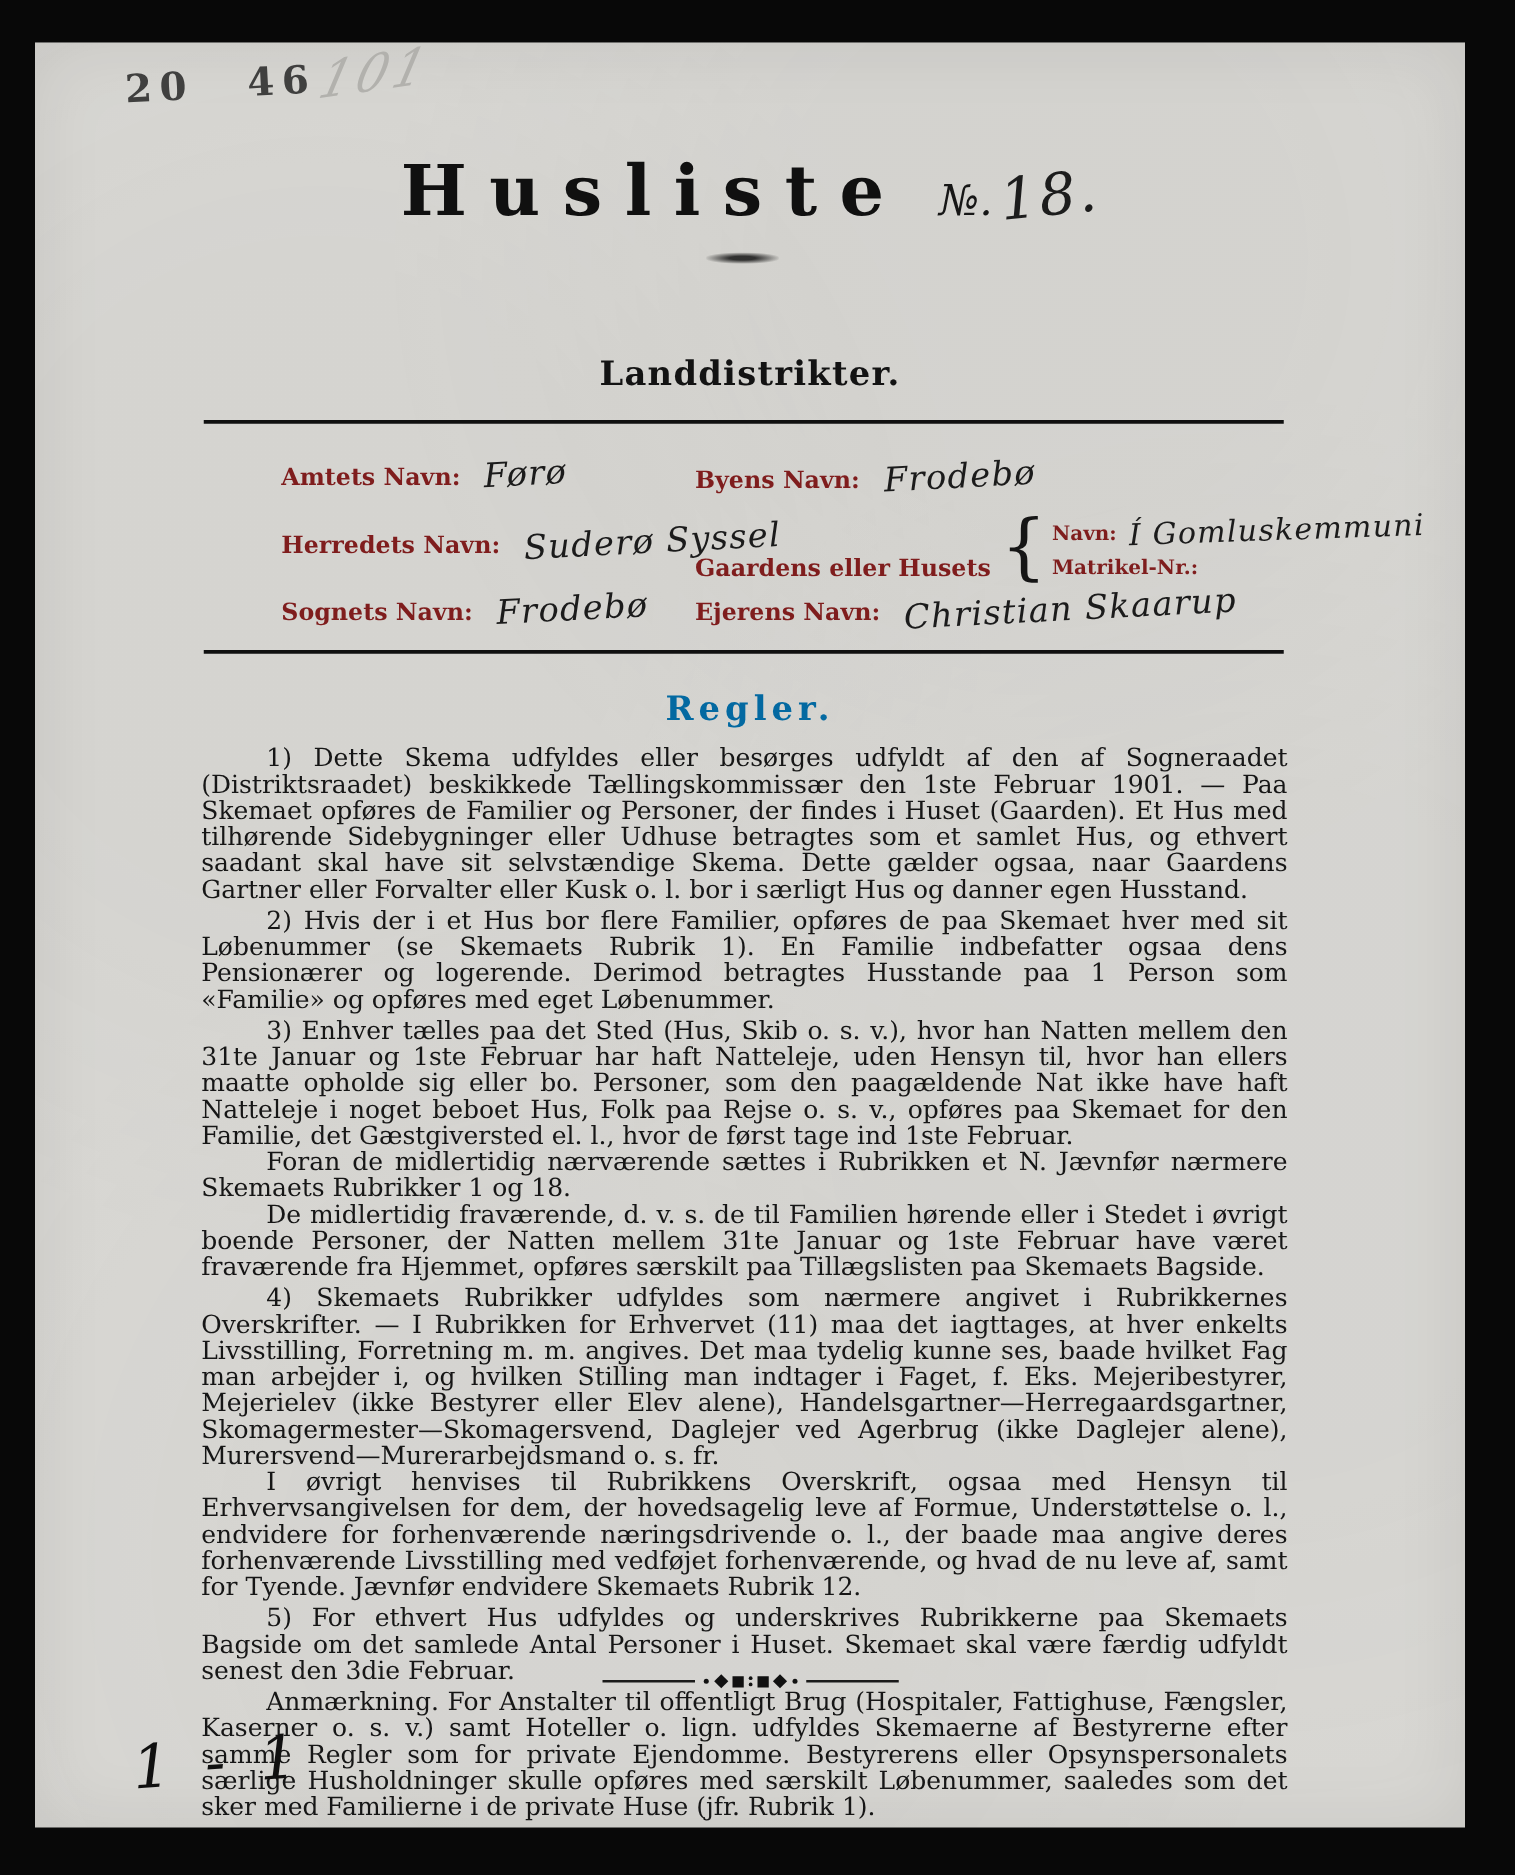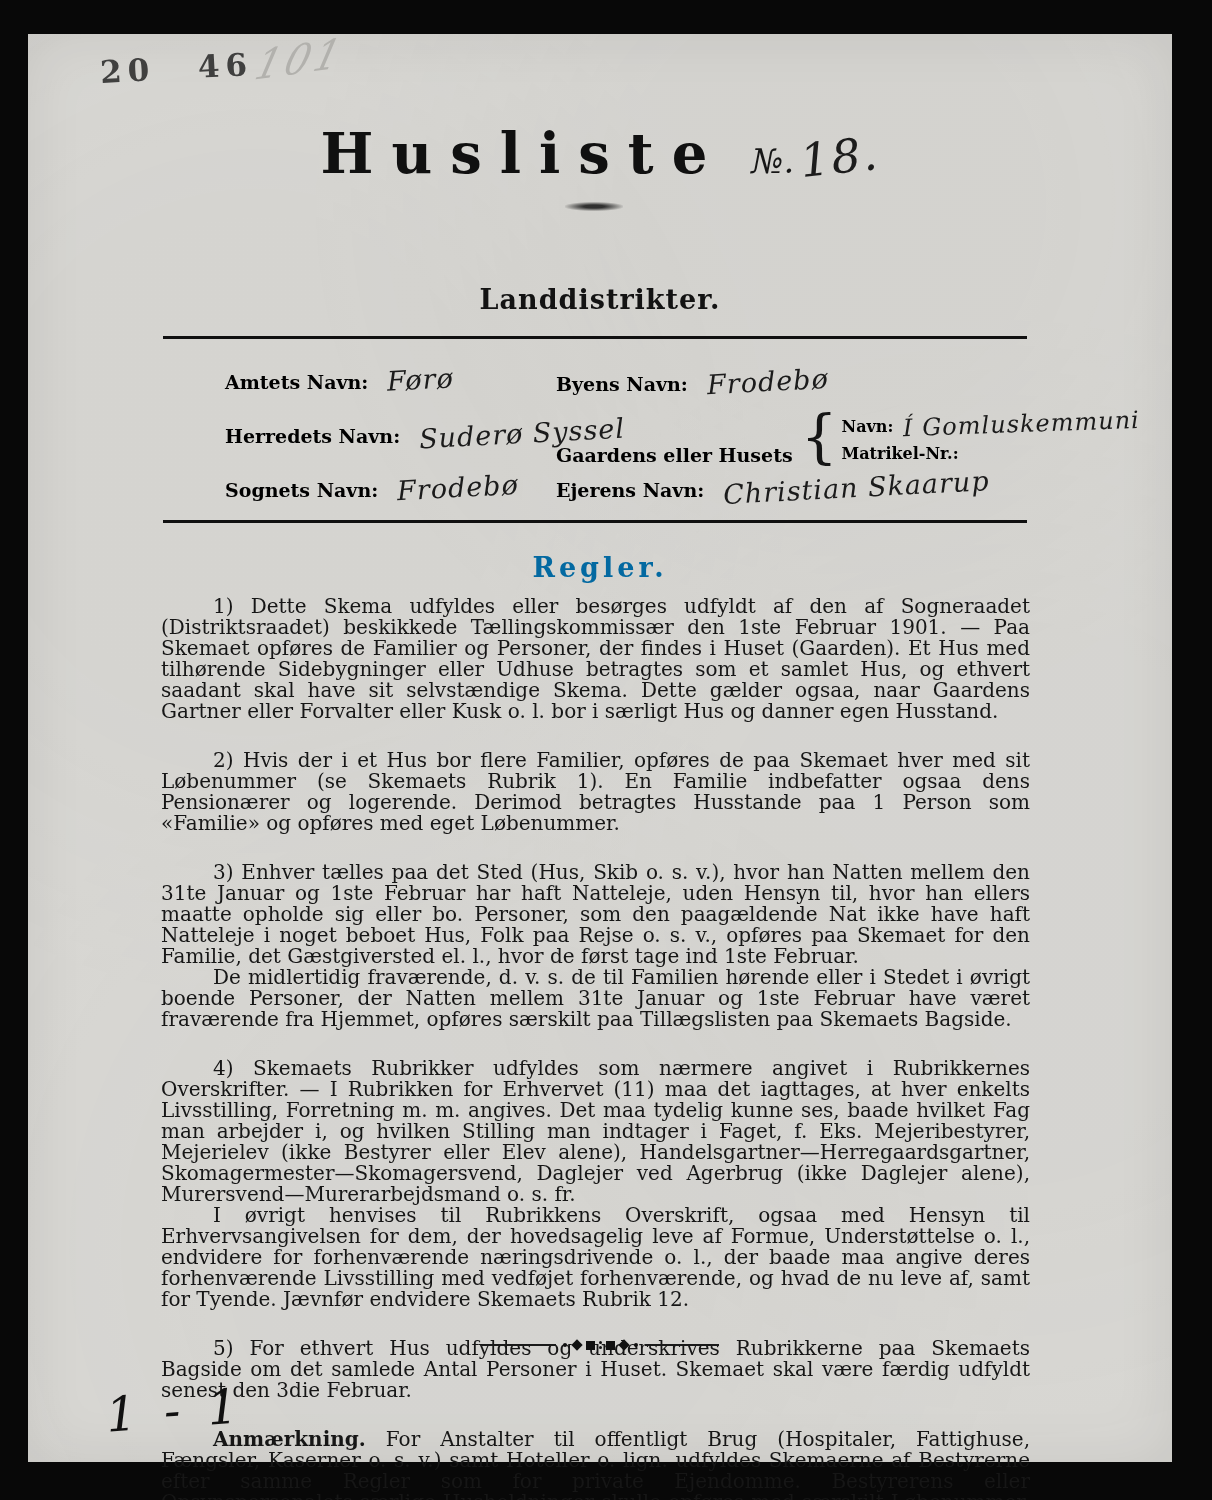--- a/index.html
+++ b/index.html
@@ -29,40 +29,40 @@
 
   .subtitle1{position:absolute;left:0;top:192px;width:100%;text-align:center;
              font-size:29px;font-weight:bold;color:#131313;}
   .subtitle1 sup{font-size:16px;}
   .subtitle2{position:absolute;left:0;top:250px;width:100%;text-align:center;
              font-size:27px;font-weight:bold;letter-spacing:1px;color:#131313;}
 
   .rule{position:absolute;left:135px;width:864px;height:3px;background:#101010;}
   .rule1{top:302px;} .rule2{top:486px;}
 
-  .flabel{font-weight:bold;font-size:19px;color:#000000;}
+  .flabel{font-weight:bold;font-size:19px;color:#7f1d1d;}
   .hand{font-style:italic;color:#1b1b1b;letter-spacing:1px;}
   .form-row{position:absolute;white-space:nowrap;}
   .r-amt{left:197px;top:330px;} .r-herred{left:197px;top:384px;} .r-sogn{left:197px;top:438px;}
   .r-by{left:528px;top:332px;} .r-ejer{left:528px;top:438px;}
   .hand-lg{font-size:27px;display:inline-block;transform:rotate(-3deg);margin-left:14px;}
   .r-gaard{left:528px;top:372px;display:flex;align-items:flex-end;}
   .brace{font-size:58px;font-weight:normal;line-height:1;margin:0 4px 0 8px;color:#151515;}
   .gaard-sub{display:flex;flex-direction:column;line-height:1.5;}
   .gaard-sub .flabel{font-size:16px;}
   .hand-sm{font-size:24px;display:inline-block;transform:rotate(-2deg);margin-left:10px;}
 
   .regler-h{position:absolute;left:0;top:518px;width:100%;text-align:center;
             font-size:27px;font-weight:bold;letter-spacing:4px;color:#0369a1;}
 
   .rules{position:absolute;left:133px;top:562px;width:869px;font-size:20px;line-height:21px;
          text-align:justify;color:#161616;}
   .rules p{margin:0;text-indent:52px;}
-  .rules p.gap{margin-top:28px;}
-  .rules .lead{font-weight:bold;}
+  .rules p.gap{margin-top:4px;}
+  .rules .lead{font-weight:normal;}
 
   .divider{position:absolute;left:0;top:1306px;width:100%;display:flex;
            justify-content:center;align-items:center;}
   .div-line{width:74px;height:2px;background:#1a1a1a;}
   .div-core{display:flex;align-items:center;margin:0 4px;}
   .dot{width:4px;height:4px;background:#111;border-radius:50%;margin:0 3px;}
   .dia{width:8px;height:8px;background:#111;transform:rotate(45deg);margin:0 3px;}
   .sq{width:9px;height:9px;background:#111;margin:0 2px;}
   .colon{display:flex;flex-direction:column;margin:0 2px;}
   .colon i{width:3px;height:3px;background:#111;border-radius:50%;margin:1px 0;}
@@ -121,20 +121,21 @@
     </div>
 
     <div class="rule rule2"></div>
 
     <div class="regler-h">Regler.</div>
 
     <div class="rules">
       <p><span>1) Dette Skema udfyldes eller besørges udfyldt af den af Sogneraadet (Distriktsraadet) beskikkede Tællingskommissær den 1ste Februar 1901. — Paa Skemaet opføres de Familier og Personer, der findes i Huset (Gaarden).  Et Hus med tilhørende Sidebygninger eller Udhuse betragtes som et samlet Hus, og ethvert saadant skal have sit selvstændige Skema.  Dette gælder ogsaa, naar Gaardens Gartner eller Forvalter eller Kusk o. l. bor i særligt Hus og danner egen Husstand.</span></p>
       <p class="gap"><span>2) Hvis der i et Hus bor flere Familier, opføres de paa Skemaet hver med sit Løbenummer (se Skemaets Rubrik 1).  En Familie indbefatter ogsaa dens Pensionærer og logerende.  Derimod betragtes Husstande paa 1 Person som «Familie» og opføres med eget Løbenummer.</span></p>
       <p class="gap"><span>3) Enhver tælles paa det Sted (Hus, Skib o. s. v.), hvor han Natten mellem den 31te Januar og 1ste Februar har haft Natteleje, uden Hensyn til, hvor han ellers maatte opholde sig eller bo.  Personer, som den paagældende Nat ikke have haft Natteleje i noget beboet Hus, Folk paa Rejse o. s. v., opføres paa Skemaet for den Familie, det Gæstgiversted el. l., hvor de først tage ind 1ste Februar.</span></p>
+      <p><span>Foran de midlertidig nærværende sættes i Rubrikken et N.  Jævnfør nærmere Skemaets Rubrikker 1 og 18.</span></p>
       <p><span>De midlertidig fraværende, d. v. s. de til Familien hørende eller i Stedet i øvrigt boende Personer, der Natten mellem 31te Januar og 1ste Februar have været fraværende fra Hjemmet, opføres særskilt paa Tillægslisten paa Skemaets Bagside.</span></p>
       <p class="gap"><span>4) Skemaets Rubrikker udfyldes som nærmere angivet i Rubrikkernes Overskrifter. — I Rubrikken for Erhvervet (11) maa det iagttages, at hver enkelts Livsstilling, Forretning m. m. angives.  Det maa tydelig kunne ses, baade hvilket Fag man arbejder i, og hvilken Stilling man indtager i Faget, f. Eks. Mejeribestyrer, Mejerielev (ikke Bestyrer eller Elev alene), Handelsgartner—Herregaardsgartner, Skomagermester—Skomagersvend, Daglejer ved Agerbrug (ikke Daglejer alene), Murersvend—Murerarbejdsmand o. s. fr.</span></p>
       <p><span>I øvrigt henvises til Rubrikkens Overskrift, ogsaa med Hensyn til Erhvervsangivelsen for dem, der hovedsagelig leve af Formue, Understøttelse o. l., endvidere for forhenværende næringsdrivende o. l., der baade maa angive deres forhenværende Livsstilling med vedføjet forhenværende, og hvad de nu leve af, samt for Tyende.  Jævnfør endvidere Skemaets Rubrik 12.</span></p>
       <p class="gap"><span>5) For ethvert Hus udfyldes og underskrives Rubrikkerne paa Skemaets Bagside om det samlede Antal Personer i Huset.  Skemaet skal være færdig udfyldt senest den 3die Februar.</span></p>
       <p class="gap"><span class="lead">Anmærkning.</span><span>  For Anstalter til offentligt Brug (Hospitaler, Fattighuse, Fængsler, Kaserner o. s. v.) samt Hoteller o. lign. udfyldes Skemaerne af Bestyrerne efter samme Regler som for private Ejendomme.  Bestyrerens eller Opsynspersonalets særlige Husholdninger skulle opføres med særskilt Løbenummer, saaledes som det sker med Familierne i de private Huse (jfr. Rubrik 1).</span></p>
     </div>
 
     <div class="divider">
       <span class="div-line"></span>
       <span class="div-core">

